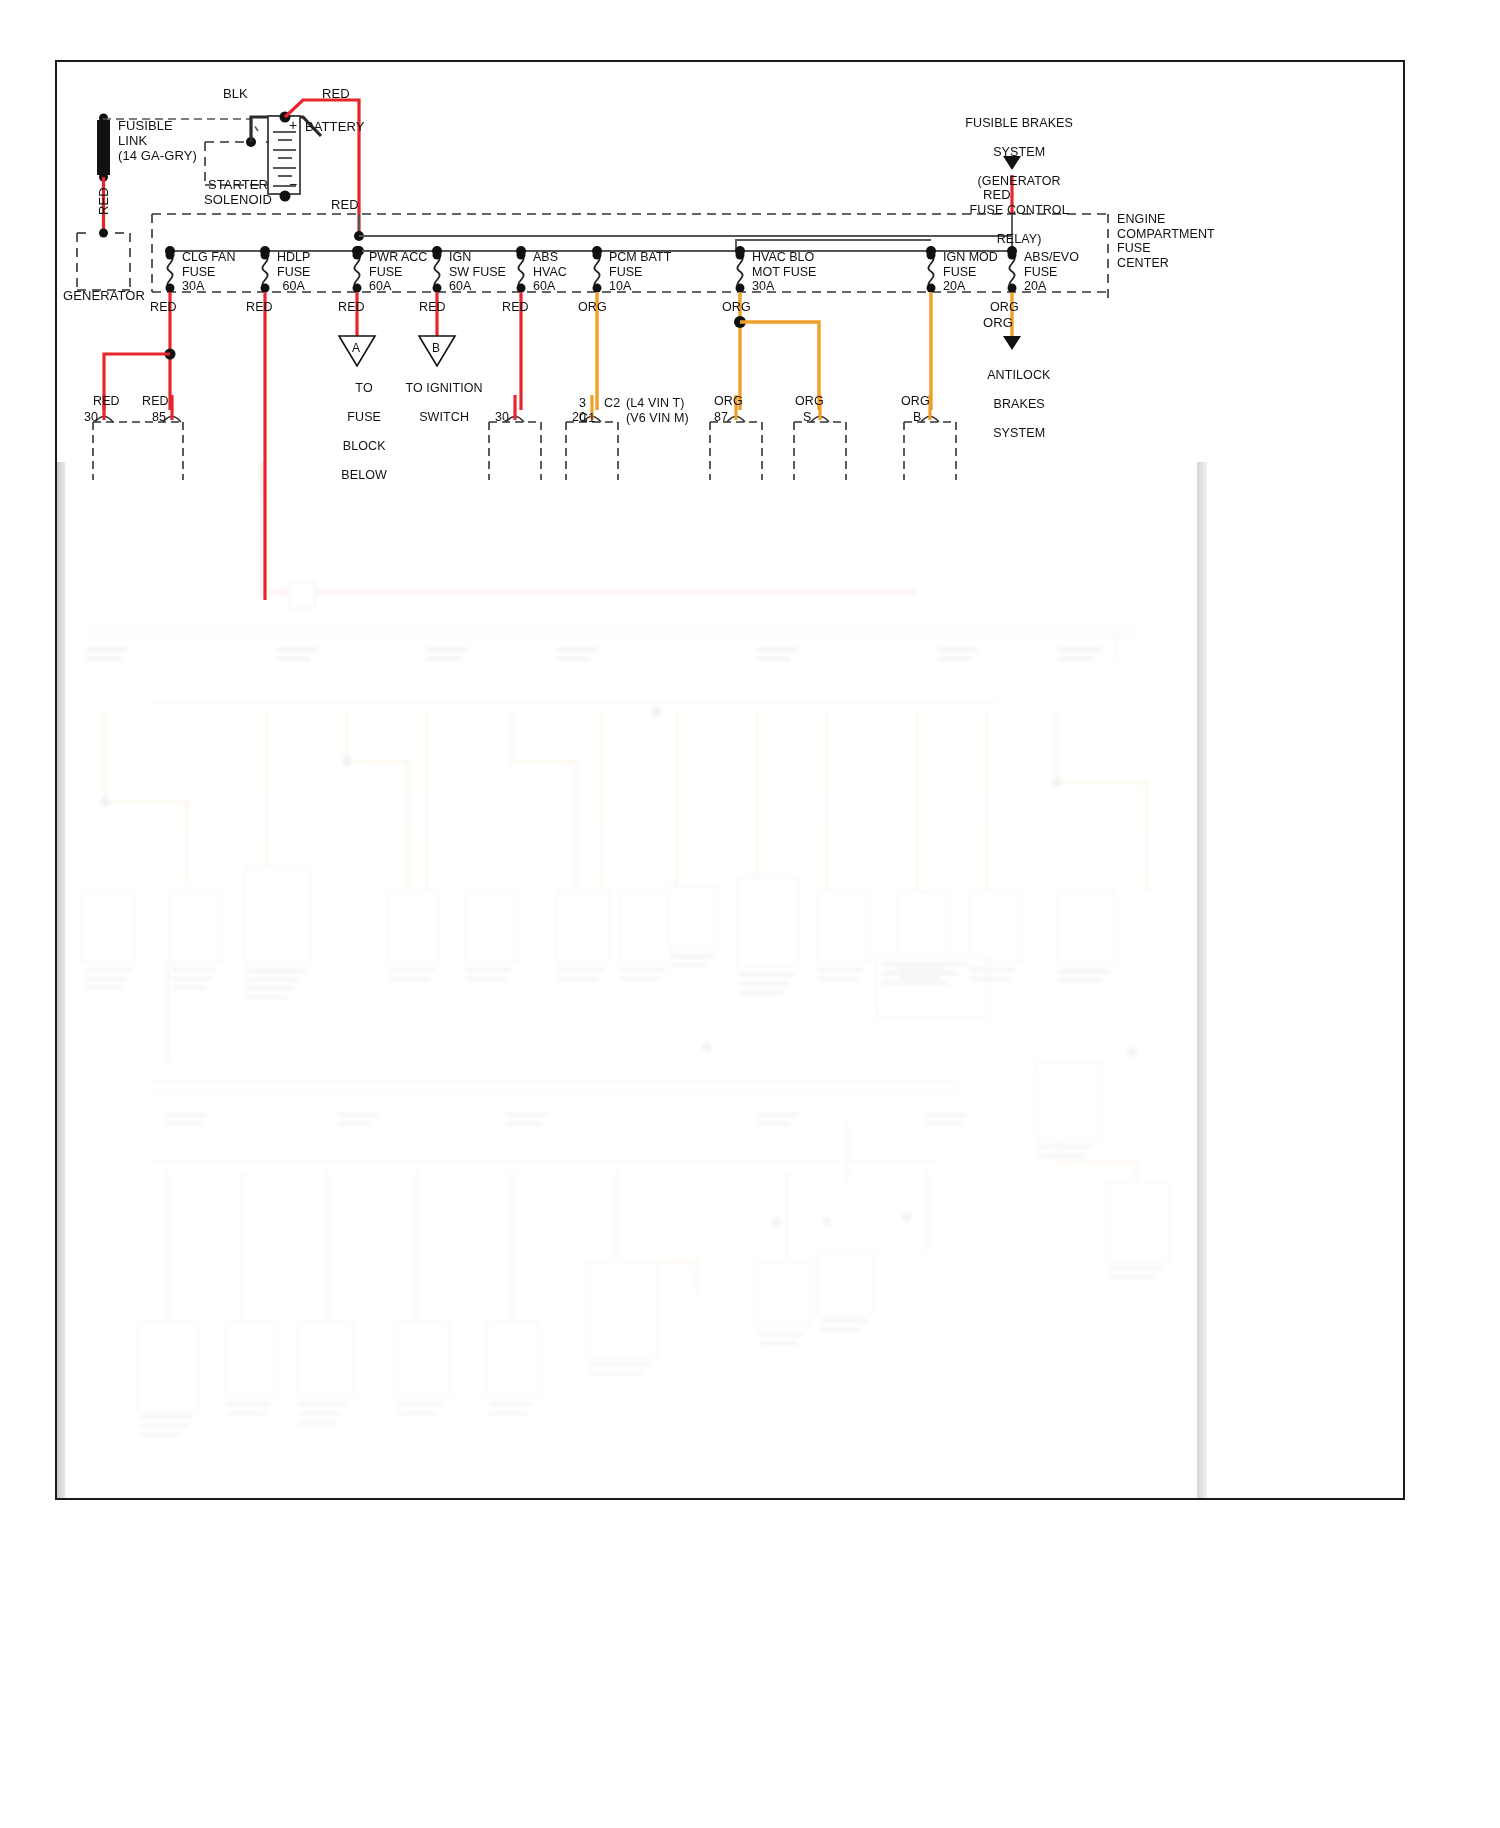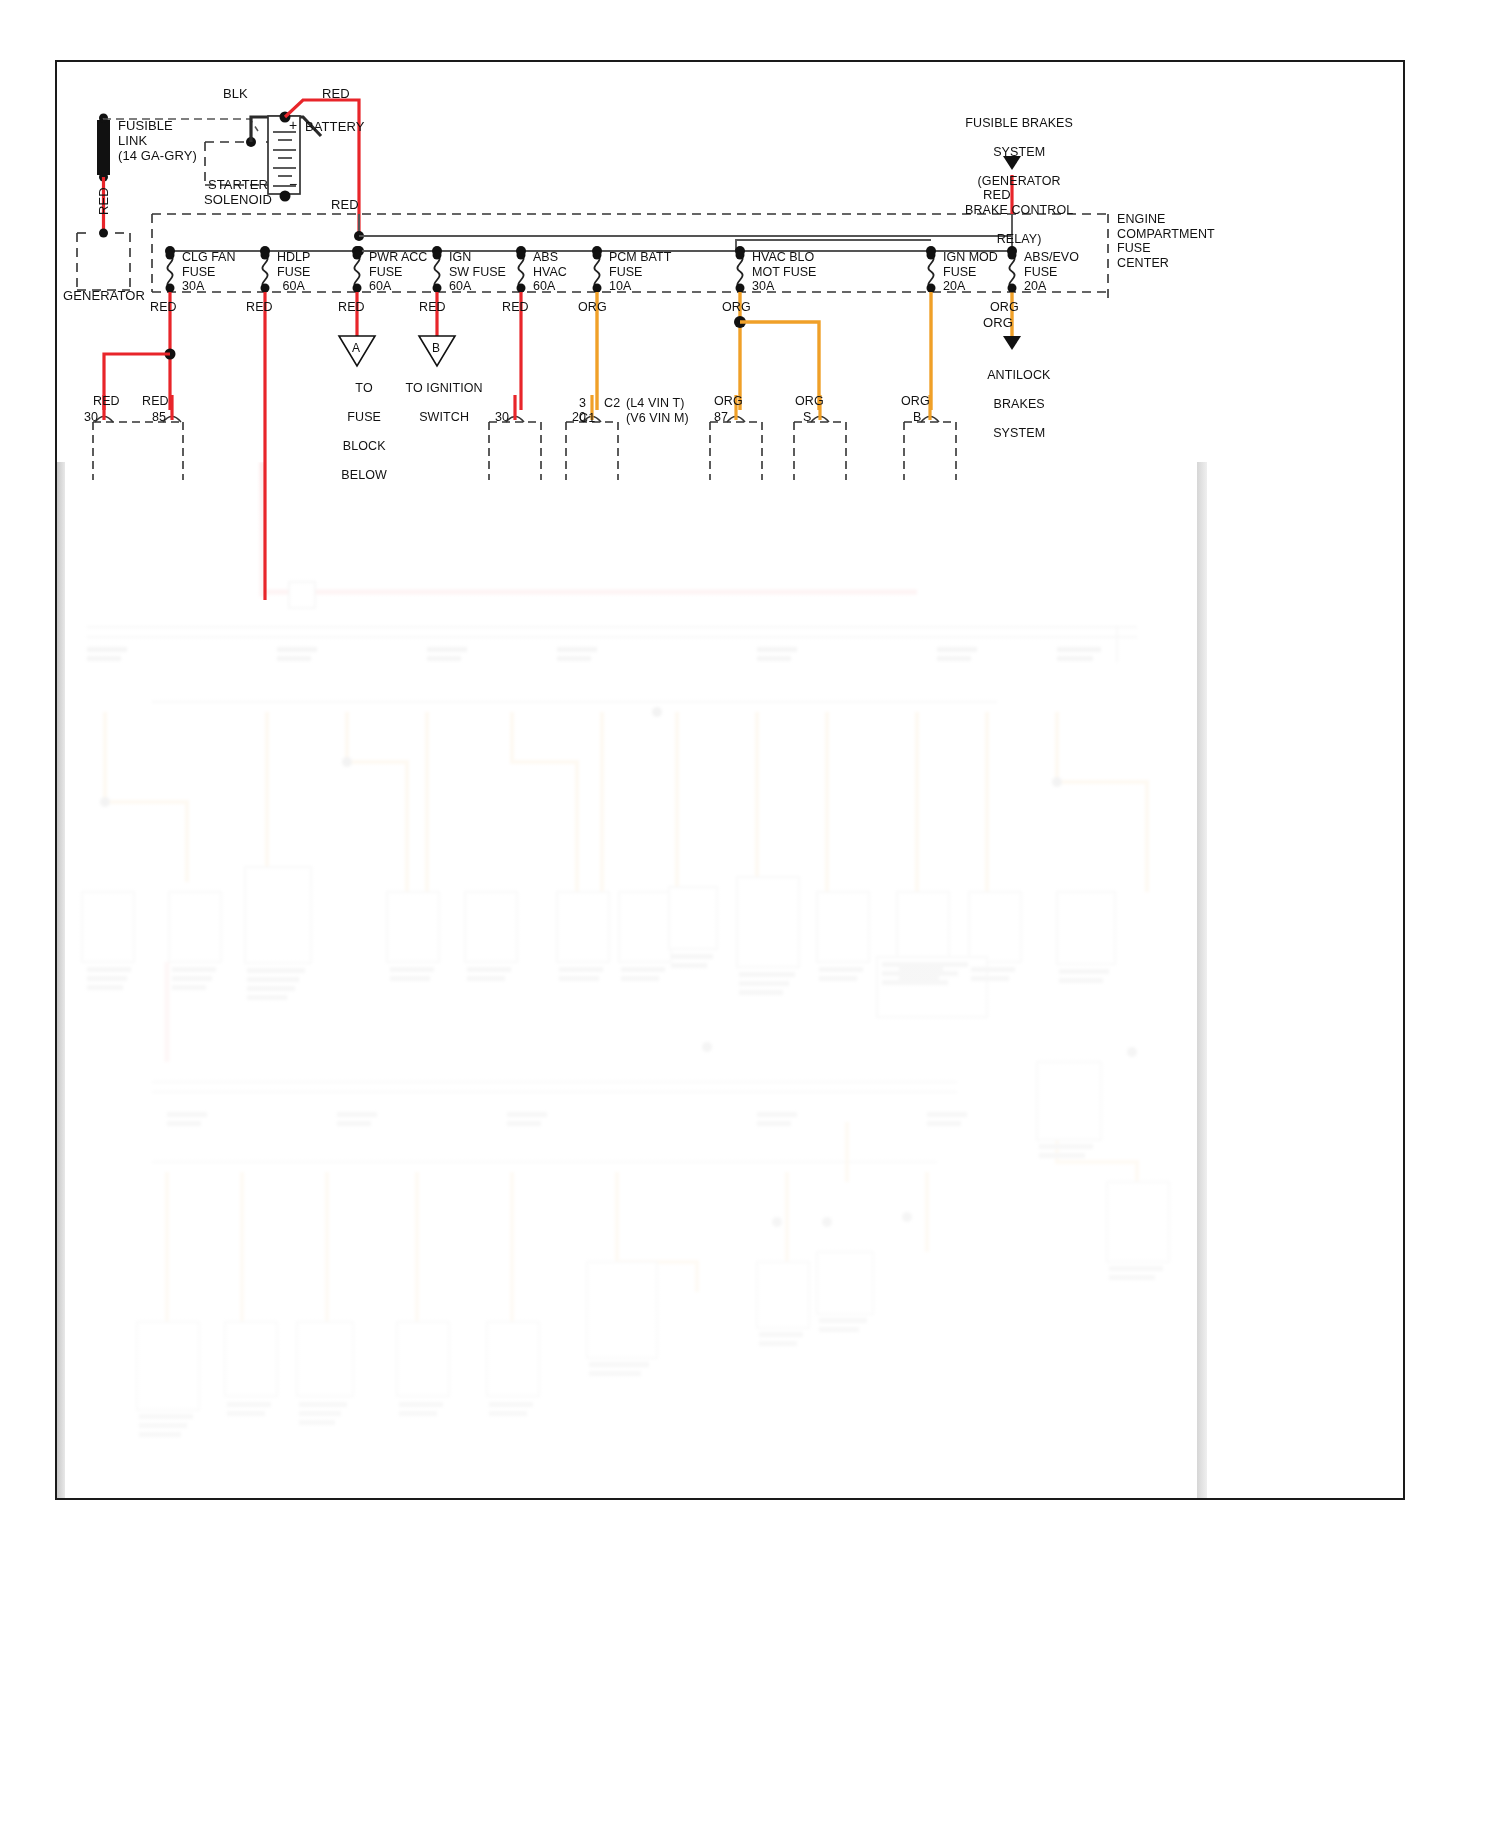--- a/index.html
+++ b/index.html
@@ -430,21 +430,21 @@
   <div class="lbl t13" style="left:322px;top:86px;"><span>RED</span></div>
   <div class="lbl t13" style="left:305px;top:119px;"><span>BATTERY</span></div>
   <div class="lbl" style="left:289px;top:117px;font-size:14px;"><span>+</span></div>
   <div class="lbl" style="left:289px;top:176px;font-size:14px;"><span>−</span></div>
   <div class="lbl t13" style="left:331px;top:197px;"><span>RED</span></div>
 
   <div class="lbl t12 ctr" style="left:1012px;top:101px;line-height:14.5px;">
     <span>FUSIBLE BRAKES</span><br>
     <span>SYSTEM</span><br>
     <span>(GENERATOR</span><br>
-    <span>BRAKE CONTROL</span><br>
+    <span>FUSE CONTROL</span><br>
     <span>RELAY)</span>
   </div>
   <div class="lbl t13" style="left:983px;top:187px;"><span>RED</span></div>
 
   <div class="lbl t13" style="left:983px;top:315px;"><span>ORG</span></div>
   <div class="lbl t12 ctr" style="left:1012px;top:353px;line-height:14.5px;">
     <span>ANTILOCK</span><br>
     <span>BRAKES</span><br>
     <span>SYSTEM</span>
   </div>

